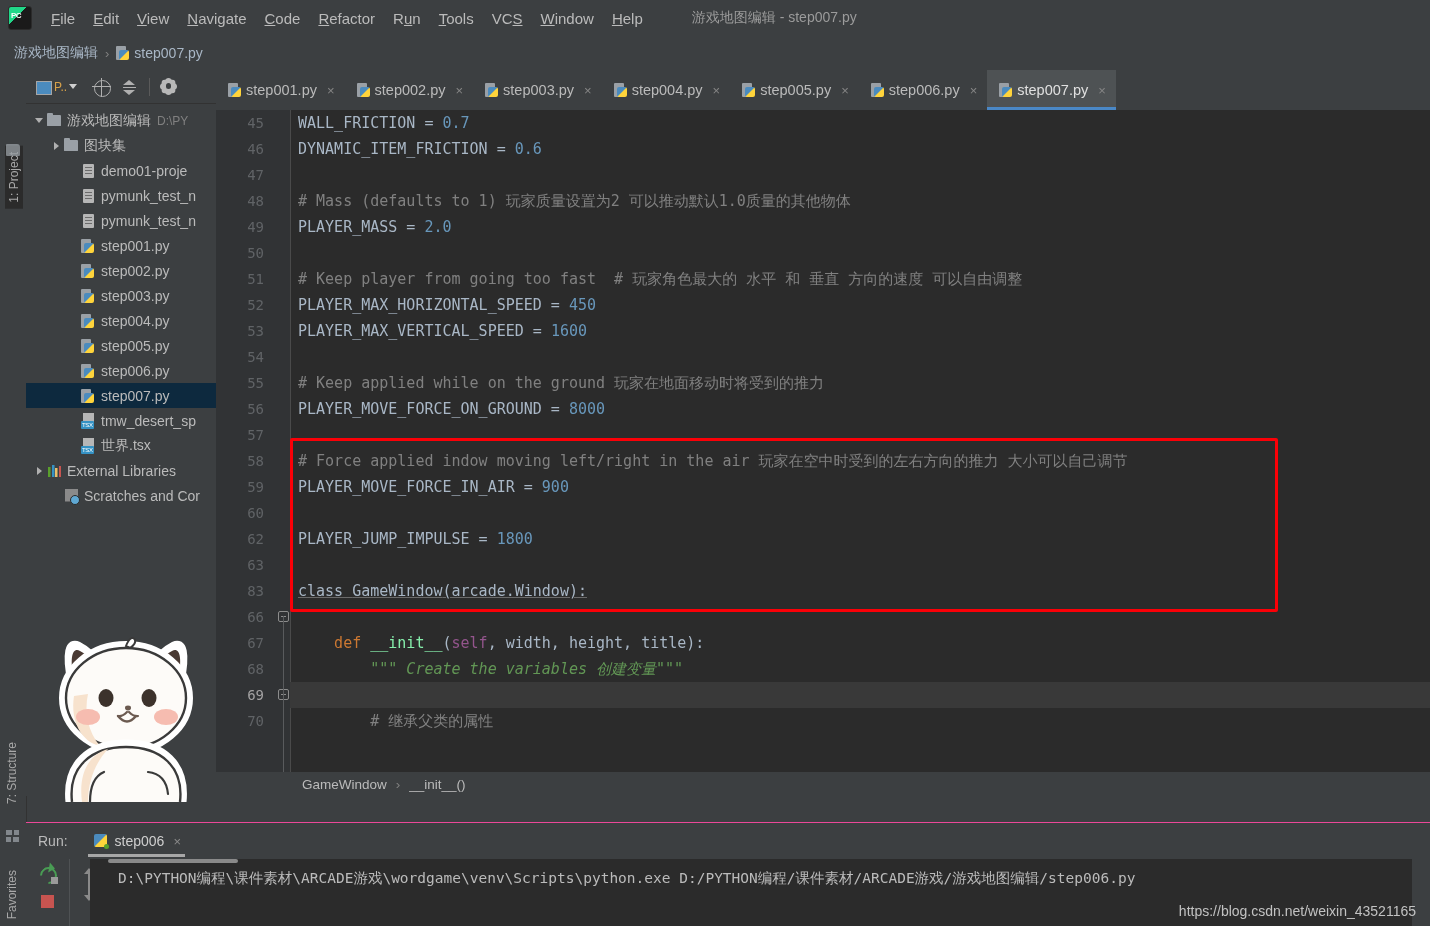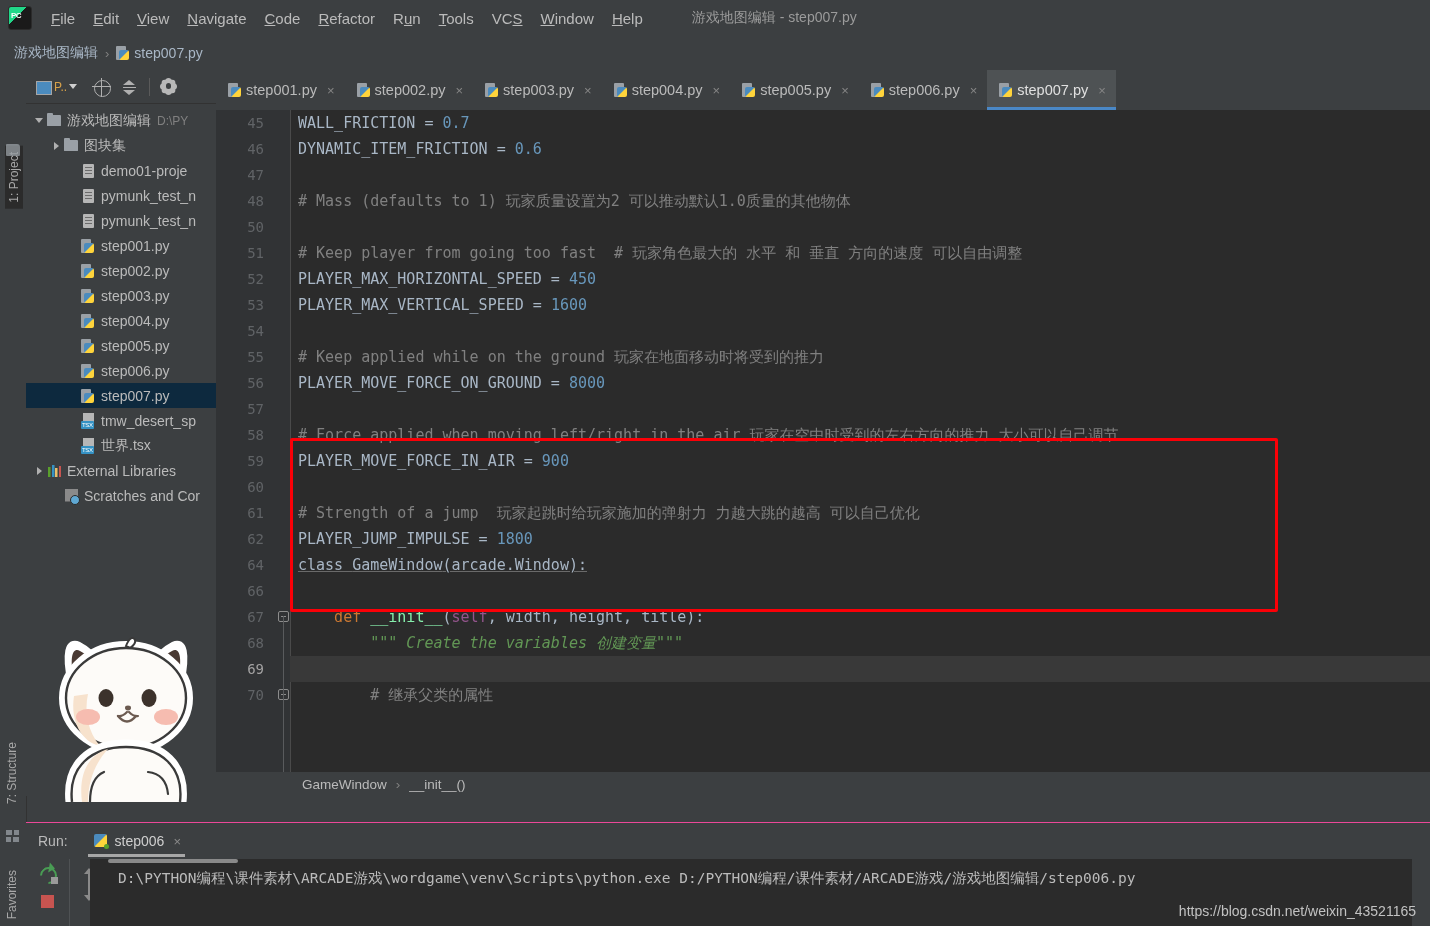--- a/index.html
+++ b/index.html
@@ -808,34 +808,35 @@
       </div>
 
     <div class="code-wrap">
       <div class="gutter"></div>
       <div class="fold-col"></div>
       <div class="lines" id="lines">
           <div class="ln"><span class="num">45</span><span class="txt"><span class="c-id">WALL_FRICTION = </span><span class="c-num">0.7</span></span></div>
           <div class="ln"><span class="num">46</span><span class="txt"><span class="c-id">DYNAMIC_ITEM_FRICTION = </span><span class="c-num">0.6</span></span></div>
           <div class="ln"><span class="num">47</span><span class="txt"></span></div>
           <div class="ln"><span class="num">48</span><span class="txt"><span class="c-cmt"># Mass (defaults to 1) 玩家质量设置为2 可以推动默认1.0质量的其他物体</span></span></div>
+          <div class="ln"><span class="num">49</span><span class="txt"><span class="c-id">PLAYER_MASS = </span><span class="c-num">2.0</span></span></div>
           <div class="ln"><span class="num">50</span><span class="txt"></span></div>
           <div class="ln"><span class="num">51</span><span class="txt"><span class="c-cmt"># Keep player from going too fast  # 玩家角色最大的 水平 和 垂直 方向的速度 可以自由调整</span></span></div>
           <div class="ln"><span class="num">52</span><span class="txt"><span class="c-id">PLAYER_MAX_HORIZONTAL_SPEED = </span><span class="c-num">450</span></span></div>
           <div class="ln"><span class="num">53</span><span class="txt"><span class="c-id">PLAYER_MAX_VERTICAL_SPEED = </span><span class="c-num">1600</span></span></div>
           <div class="ln"><span class="num">54</span><span class="txt"></span></div>
           <div class="ln"><span class="num">55</span><span class="txt"><span class="c-cmt"># Keep applied while on the ground 玩家在地面移动时将受到的推力</span></span></div>
           <div class="ln"><span class="num">56</span><span class="txt"><span class="c-id">PLAYER_MOVE_FORCE_ON_GROUND = </span><span class="c-num">8000</span></span></div>
           <div class="ln"><span class="num">57</span><span class="txt"></span></div>
-          <div class="ln"><span class="num">58</span><span class="txt"><span class="c-cmt"># Force applied when moving left/right in the air 玩家在空中时受到的左右方向的推力 大小可以自己调节</span></span></div>
+          <div class="ln"><span class="num">58</span><span class="txt"><span class="c-cmt"># Force applied indow moving left/right in the air 玩家在空中时受到的左右方向的推力 大小可以自己调节</span></span></div>
           <div class="ln"><span class="num">59</span><span class="txt"><span class="c-id">PLAYER_MOVE_FORCE_IN_AIR = </span><span class="c-num">900</span></span></div>
           <div class="ln"><span class="num">60</span><span class="txt"></span></div>
-          <div class="ln"><span class="num">61</span><span class="txt"><span class="c-cmt"># Strength of a jump  玩家起跳时给玩家施加的弹射力 力越大跳的越高 可以自己优化</span></span></div>
           <div class="ln"><span class="num">62</span><span class="txt"><span class="c-id">PLAYER_JUMP_IMPULSE = </span><span class="c-num">1800</span></span></div>
-          <div class="ln"><span class="num">64</span><span class="txt"><span class="c-kw c-cls">class </span><span class="c-def c-cls">GameWindow</span><span class="c-id c-cls">(arcade.Window):</span></span></div>
+          <div class="ln"><span class="num">63</span><span class="txt"></span></div>
+          <div class="ln"><span class="num">83</span><span class="txt"><span class="c-kw c-cls">class </span><span class="c-def c-cls">GameWindow</span><span class="c-id c-cls">(arcade.Window):</span></span></div>
           <div class="ln"><span class="num">66</span><span class="txt"></span></div>
           <div class="ln"><span class="num">67</span><span class="txt"><span class="c-kw">    def </span><span class="c-def">__init__</span><span class="c-id">(</span><span class="c-self">self</span><span class="c-id">, width, height, title):</span></span></div>
           <div class="ln"><span class="num">68</span><span class="txt"><span class="c-str">        """ Create the variables 创建变量"""</span></span></div>
           <div class="ln cur"><span class="num">69</span><span class="txt"></span></div>
           <div class="ln"><span class="num">70</span><span class="txt"><span class="c-cmt">        # 继承父类的属性</span></span></div>
         </div>
 
       <div class="fold-mark" style="top:494px;"></div>
       <div class="fold-mark" style="top:572px;"></div>
       <div class="fold-line" style="top:506px;height:156px;"></div>

